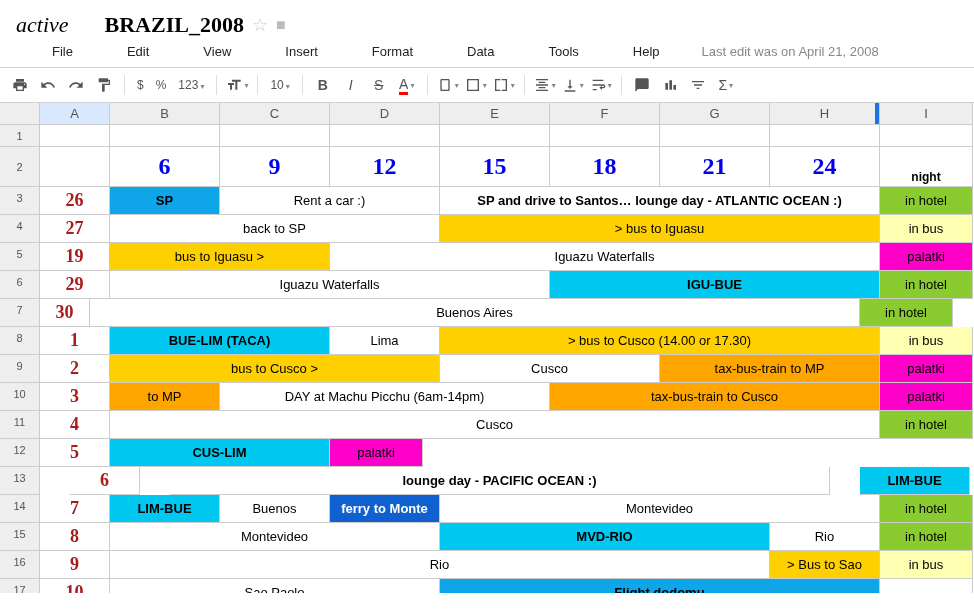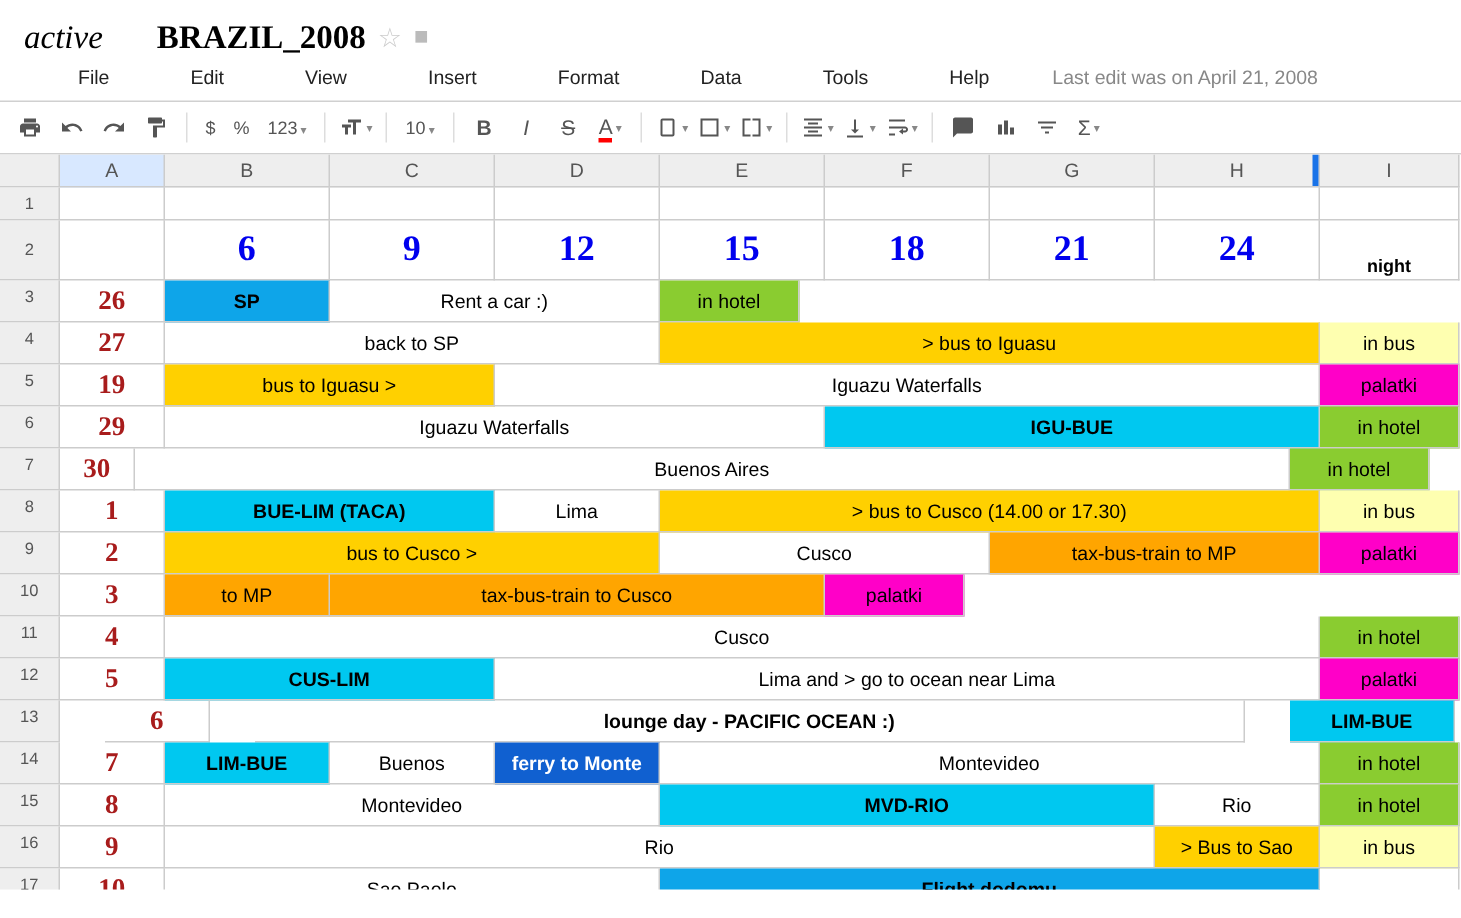--- a/index.html
+++ b/index.html
@@ -224,20 +224,23 @@
           <div class="rowh">3</div>
           <div class="cell " style="width: 70px;">
             <span class="daynum">26</span>
           </div>
           <div class="cell c-pink" style="width: 110px;">
             <span>SP</span>
           </div>
           <div class="cell " style="width: 220px;">
             <span>Rent a car :)</span>
           </div>
+          <div class="cell " style="width: 440px;">
+            <span class="bold-cell">SP and drive to Santos… lounge day - ATLANTIC OCEAN :)</span>
+          </div>
           <div class="cell c-green" style="width: 93px;">
             <span>in hotel</span>
           </div>
         </div>
         <div class="row " style="height: 28px;">
           <div class="rowh">4</div>
           <div class="cell " style="width: 70px;">
             <span class="daynum">27</span>
           </div>
           <div class="cell " style="width: 330px;">
@@ -329,20 +332,23 @@
           </div>
         </div>
         <div class="row " style="height: 28px;">
           <div class="rowh">10</div>
           <div class="cell " style="width: 70px;">
             <span class="daynum">3</span>
           </div>
           <div class="cell c-orange" style="width: 110px;">
             <span>to MP</span>
           </div>
+          <div class="cell " style="width: 330px;">
+            <span>DAY at Machu Picchu (6am-14pm)</span>
+          </div>
           <div class="cell c-orange" style="width: 330px;">
             <span>tax-bus-train to Cusco</span>
           </div>
           <div class="cell c-magenta" style="width: 93px;">
             <span>palatki</span>
           </div>
         </div>
         <div class="row " style="height: 28px;">
           <div class="rowh">11</div>
           <div class="cell " style="width: 70px;">
@@ -355,23 +361,20 @@
             <span>in hotel</span>
           </div>
         </div>
         <div class="row " style="height: 28px;">
           <div class="rowh">12</div>
           <div class="cell " style="width: 70px;">
             <span class="daynum">5</span>
           </div>
           <div class="cell c-cyan" style="width: 220px;">
             <span class="bold-cell">CUS-LIM</span>
-          </div>
-          <div class="cell " style="width: 550px;">
-            <span>Lima and &gt; go to ocean near Lima</span>
           </div>
           <div class="cell c-magenta" style="width: 93px;">
             <span>palatki</span>
           </div>
         </div>
         <div class="row " style="height: 28px; gap: 30px;">
           <div class="rowh">13</div>
           <div class="cell " style="width: 70px;">
             <span class="daynum">6</span>
           </div>

